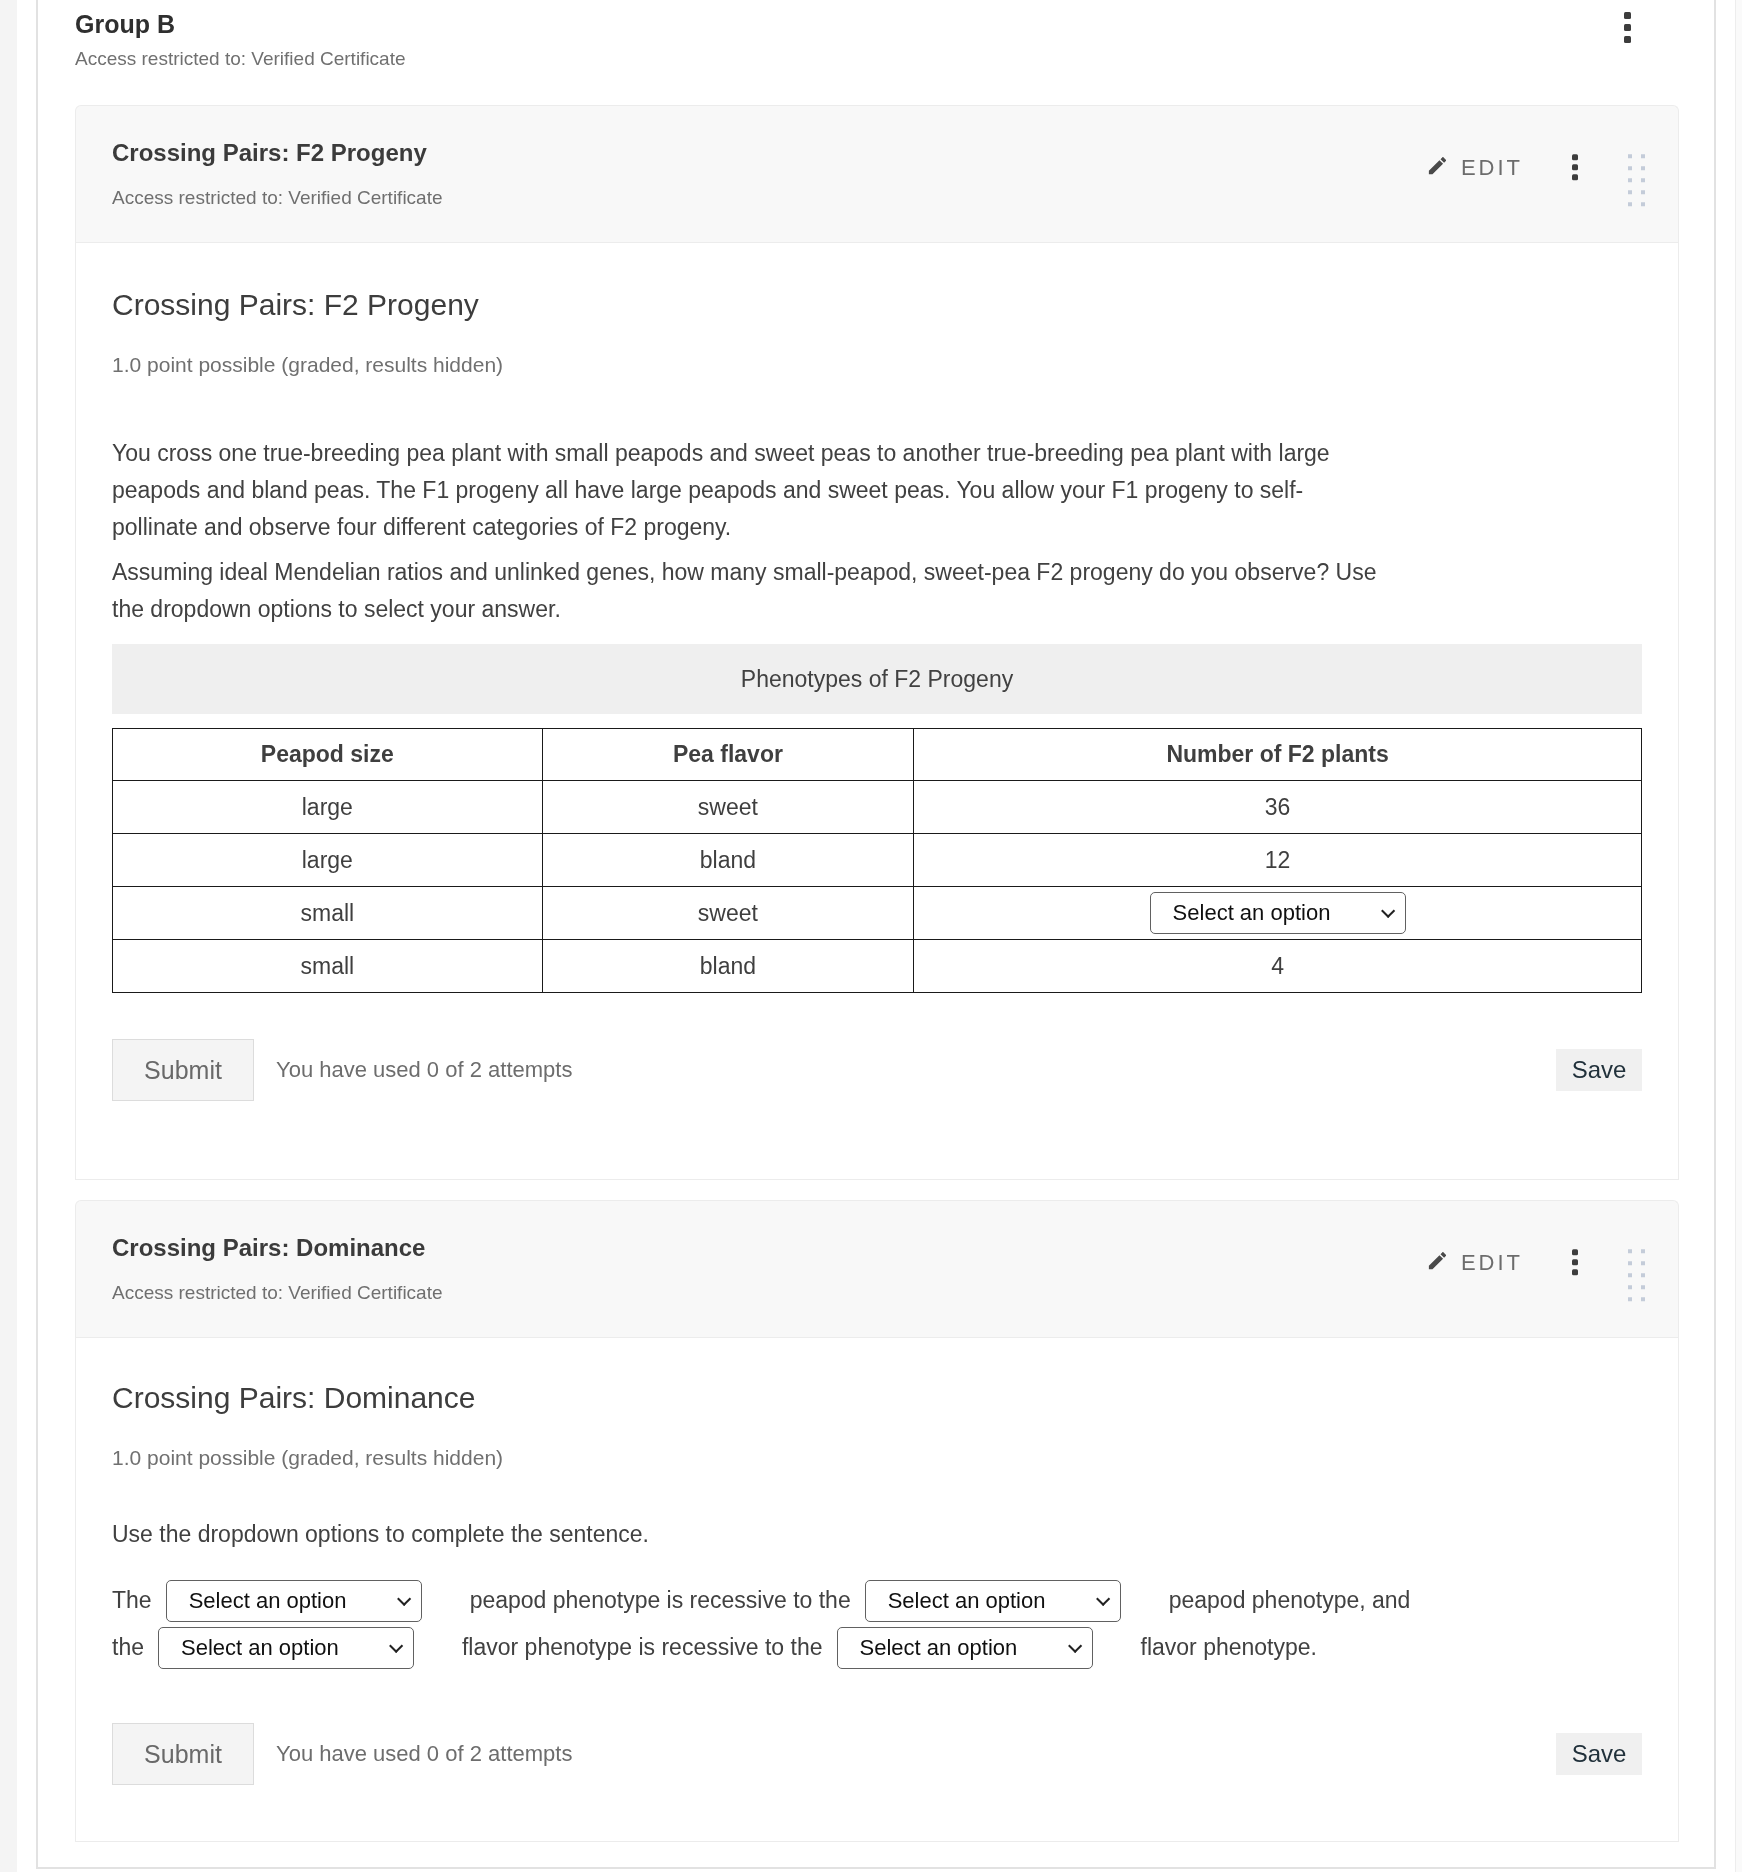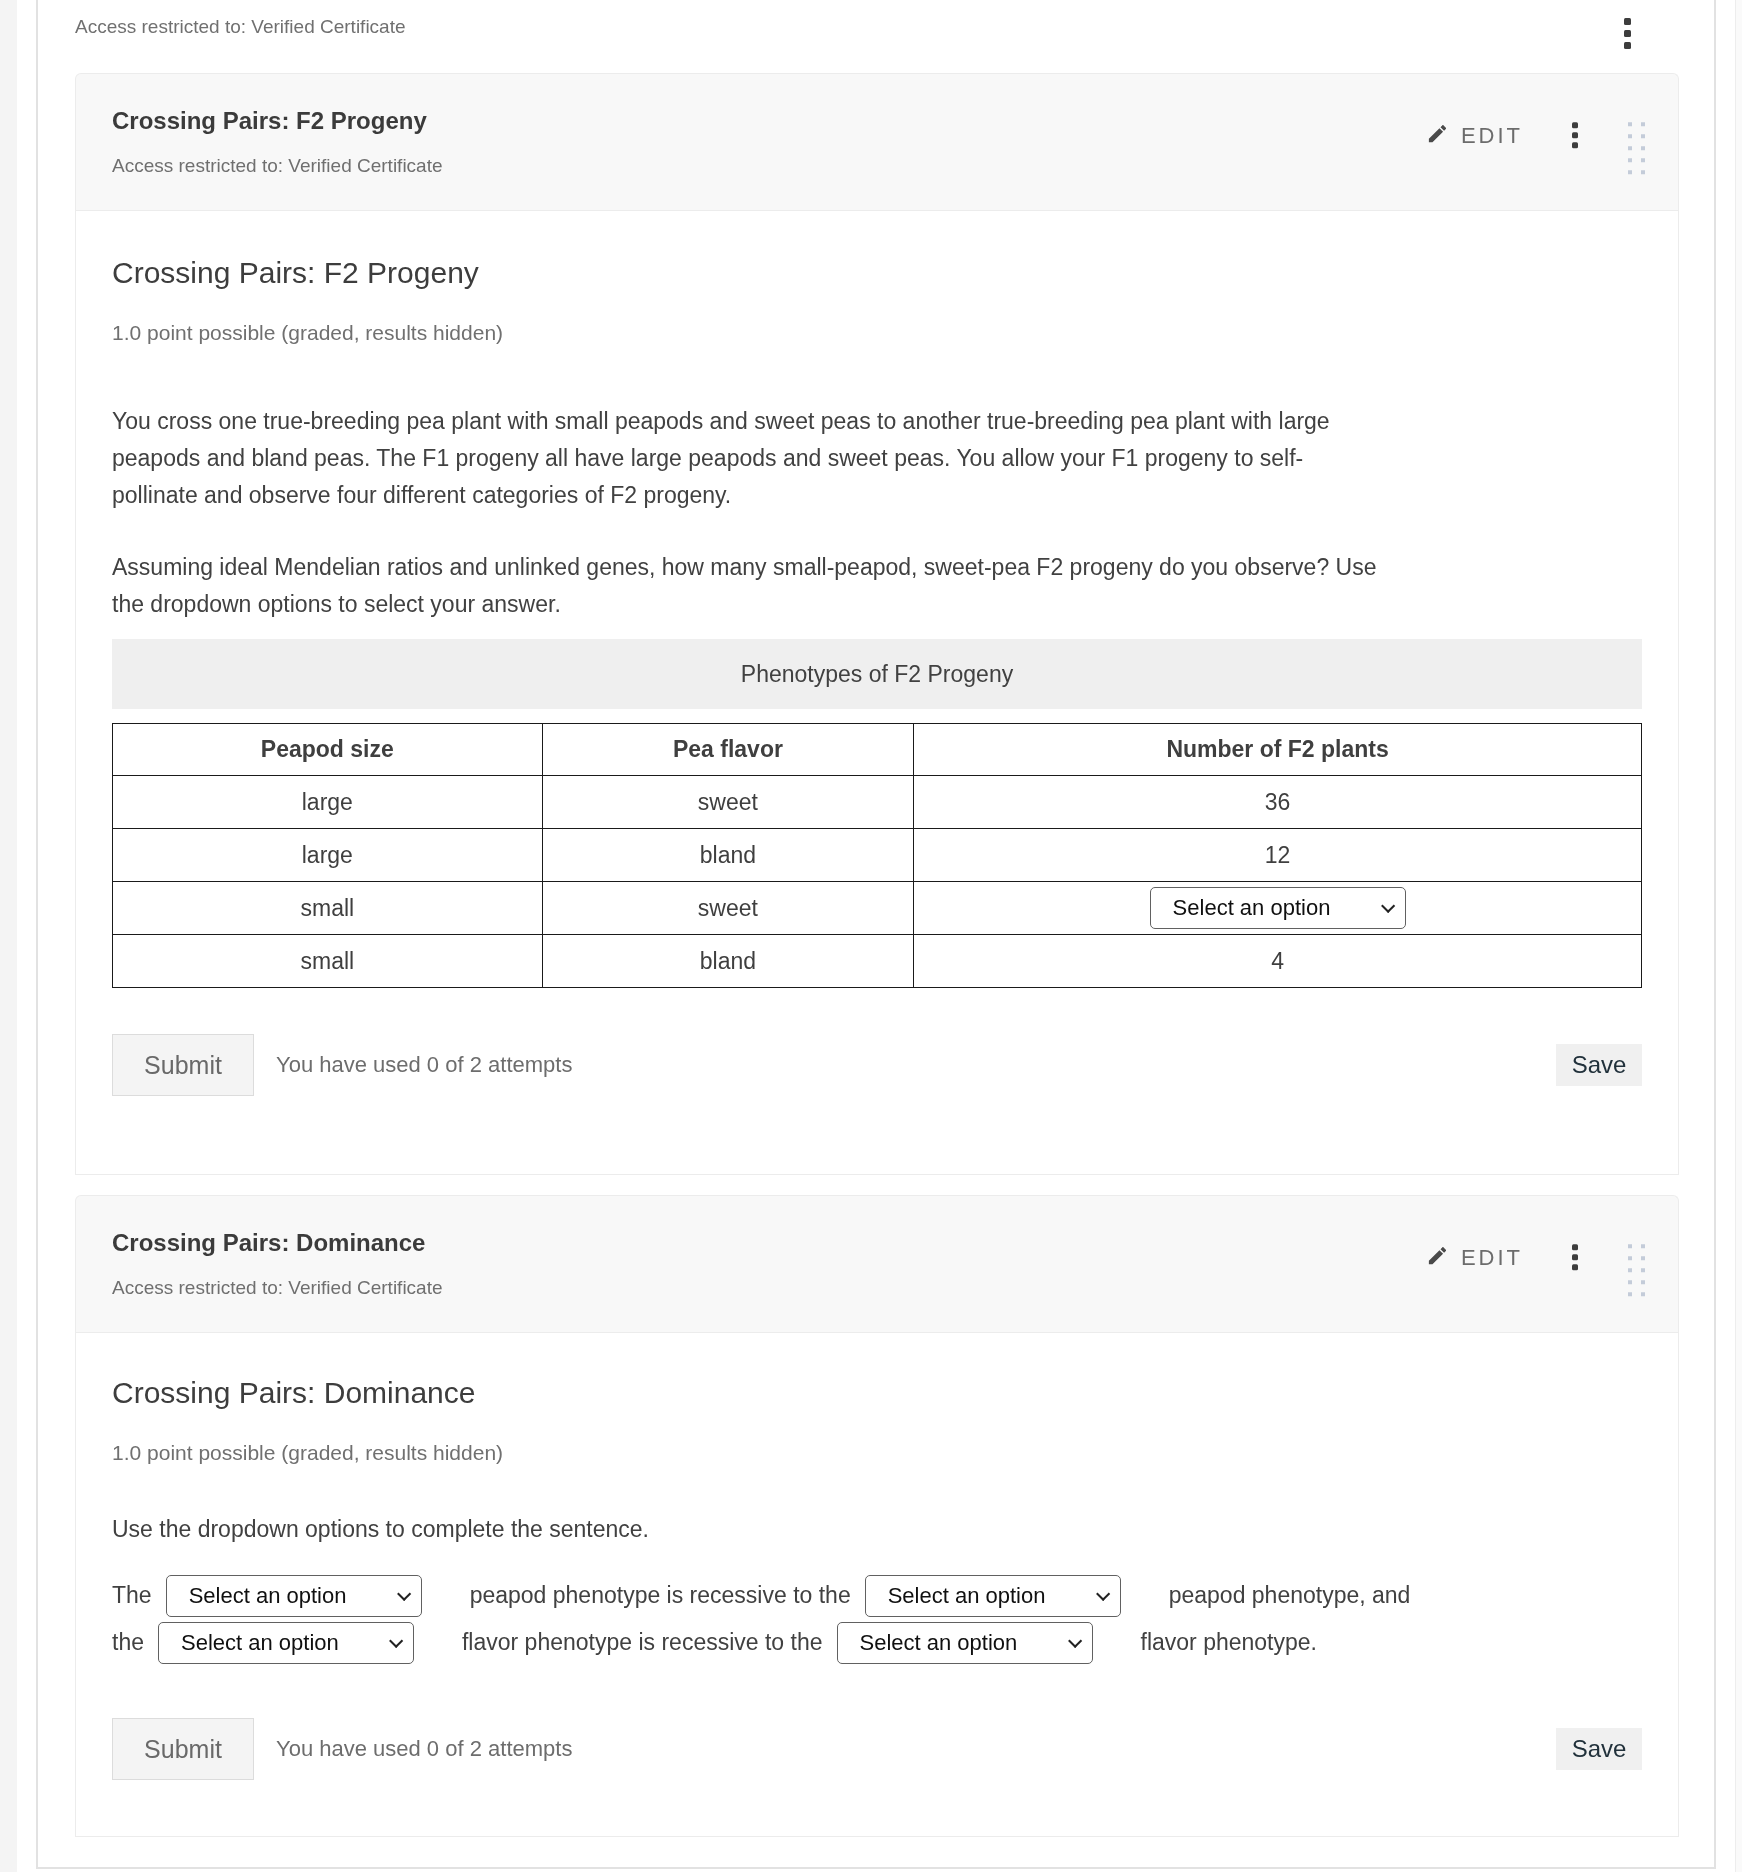--- a/index.html
+++ b/index.html
@@ -43,21 +43,21 @@
   .drag-handle i { width:4px; height:4px; background:#c4ccd9; display:block; }
 
   .card-body { background:#ffffff; border:1px solid #ececec; border-top:1px solid #ececec; }
   .card-body-pad { padding:42px 36px 78px 36px; }
   .card:nth-of-type(2) .card-body-pad { padding:40px 36px 56px 36px; }
 
   .prob-title { font-size:30px; font-weight:normal; color:#3d3d3d; line-height:40px; }
   .points { font-size:21px; color:#707070; margin-top:26px; line-height:28px; }
   .para { font-size:23px; color:#414141; line-height:37px; max-width:1270px; }
   .para.first { margin-top:56px; }
-  .para.second { margin-top:35px; }
+  .para.second { margin-top:8px; }
 
   
   .tbl-caption { margin-top:16px; height:70px; background:#efefef; display:flex;
                  align-items:center; justify-content:center; font-size:23px; color:#414141; }
   table.phen { margin-top:14px; width:100%; border-collapse:collapse; table-layout:fixed; }
   table.phen th, table.phen td { border:1px solid #1a1a1a; text-align:center;
                                  font-size:23px; color:#3f3f3f; }
   table.phen th { font-weight:bold; height:52px; }
   table.phen td { height:53px; }
   col.c1 { width:28.1%; } col.c2 { width:24.3%; } col.c3 { width:47.6%; }
@@ -88,20 +88,21 @@
 </style>
 </head>
 <body>
 
 <div class="left-gutter"></div>
 
 <div class="outline">
   <div class="outline-inner">
 
     <div class="group-head">
+      <div class="group-title">Group B</div>
       <div class="group-access">Access restricted to: Verified Certificate</div>
       <span class="kebab page-kebab">
           <i></i>
           <i></i>
           <i></i>
         </span>
     </div>
 
     <section class="card">
       <div class="card-head">

